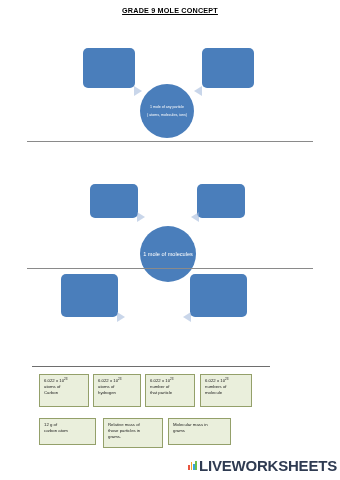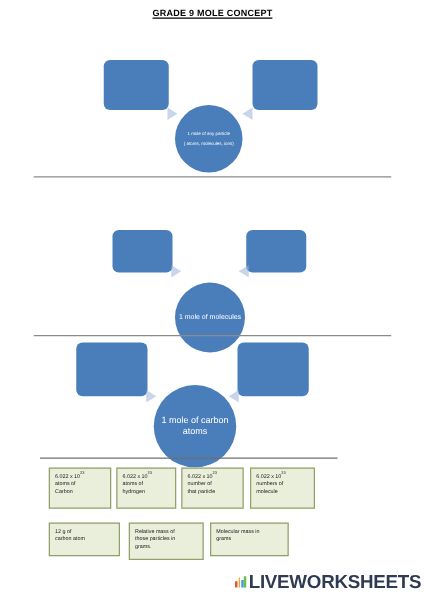--- a/index.html
+++ b/index.html
@@ -197,23 +197,20 @@
     <span>1 mole of molecules</span>
   </div>
 </div>
 <div class="divider div-2"></div>
 
 <div class="group group-3">
   <div class="blue-box box-left"></div>
   <div class="blue-box box-right"></div>
   <div class="arrow arrow-l" style="left:117px; top:40px;"></div>
   <div class="arrow arrow-r" style="left:183px; top:40px;"></div>
-  <div class="circle circle-3">
-    <span>1 mole of carbon atoms</span>
-  </div>
 </div>
 <div class="divider div-3"></div>
 
 <div class="answers-top">
 
   <div class="g-box gt-0">
     <span class="g-line"><span>6.022 x 10</span><sup>23</sup></span>
     <span class="g-line">atoms of</span>
     <span class="g-line">Carbon</span>
   </div>

